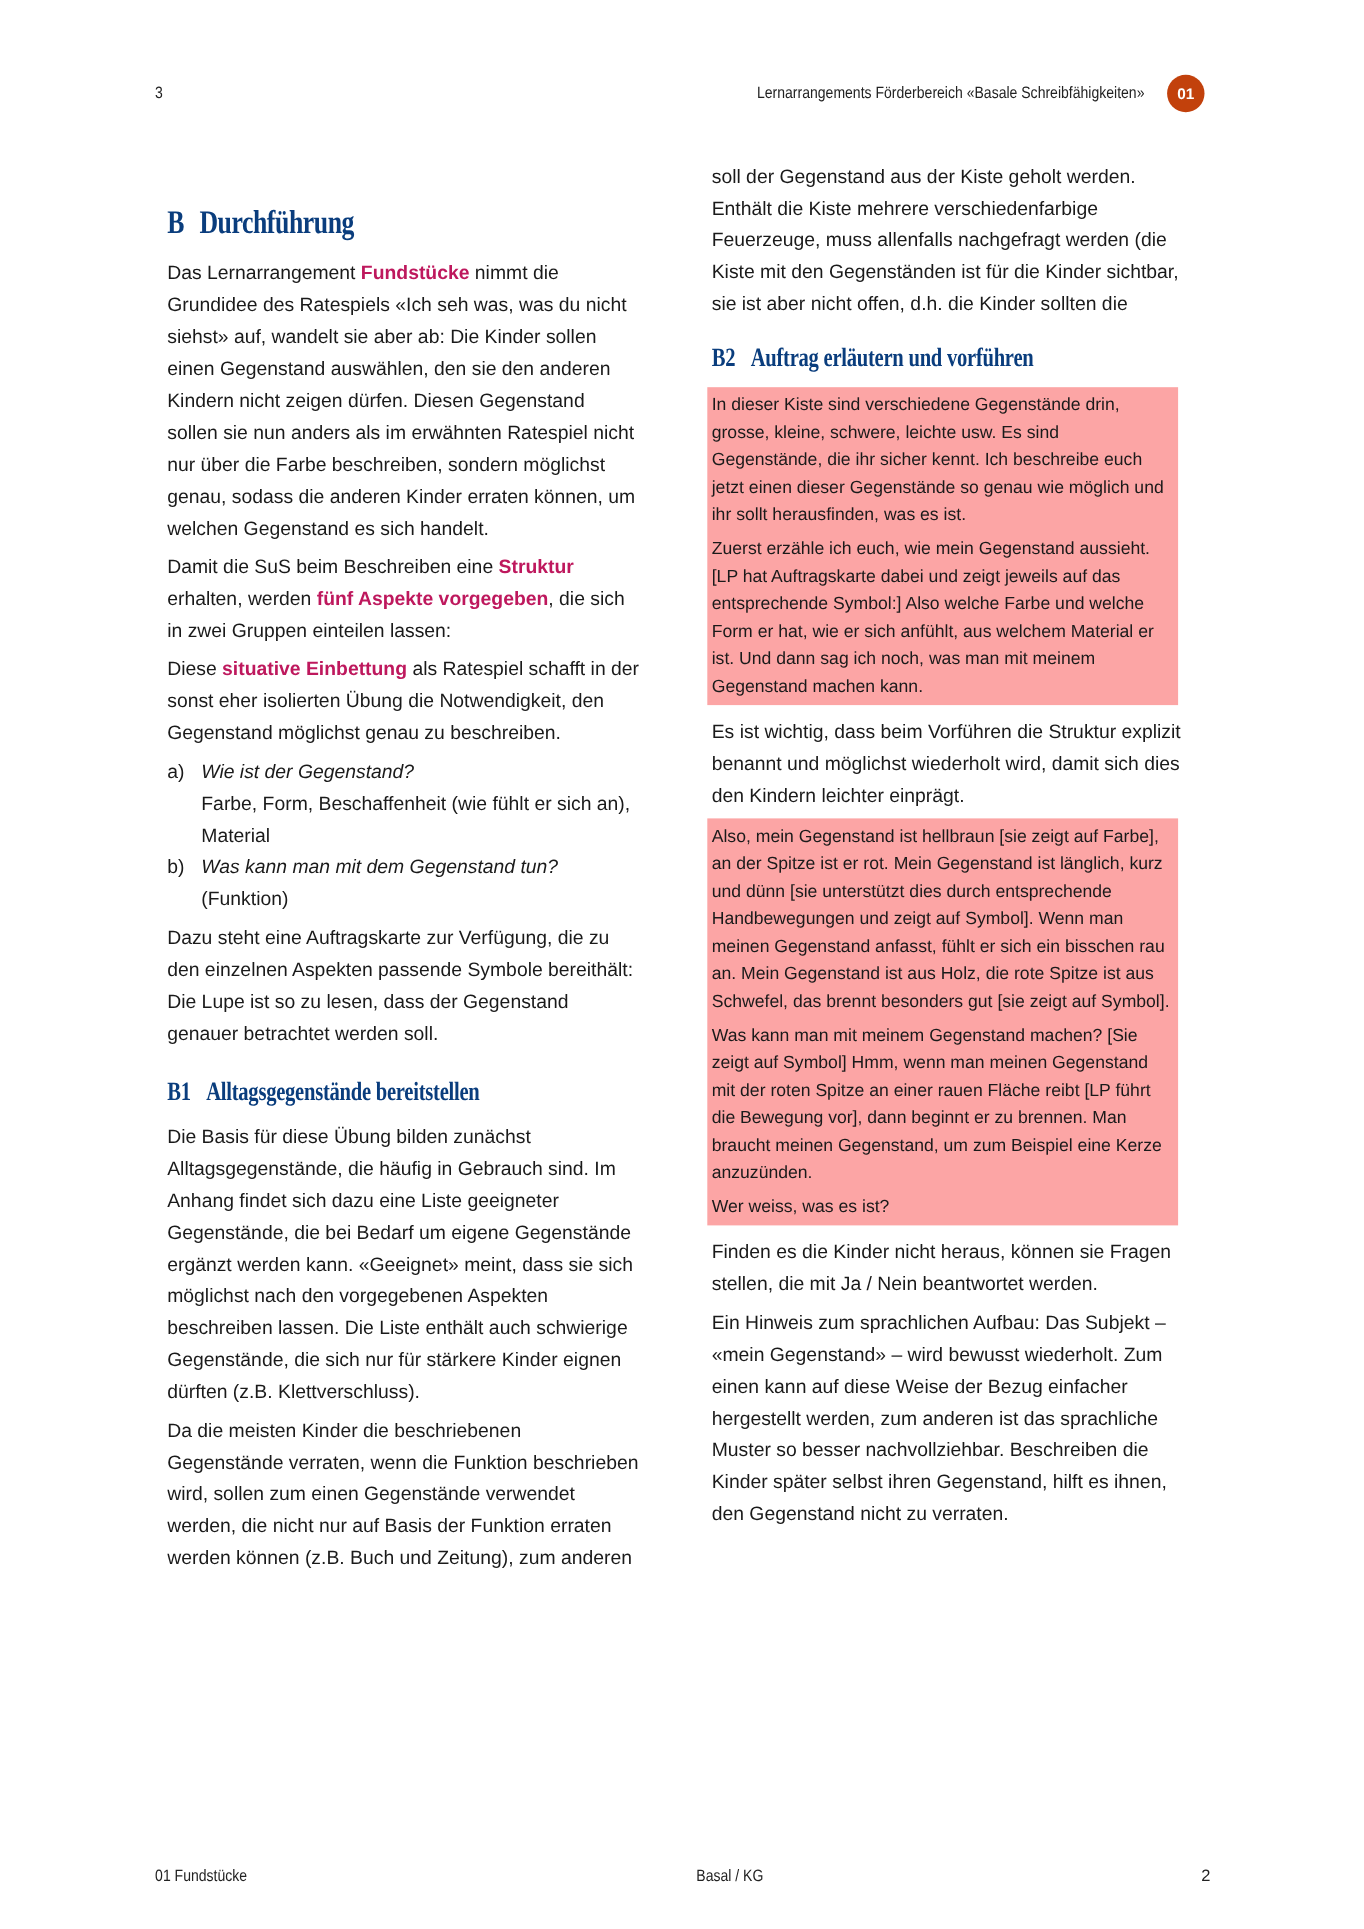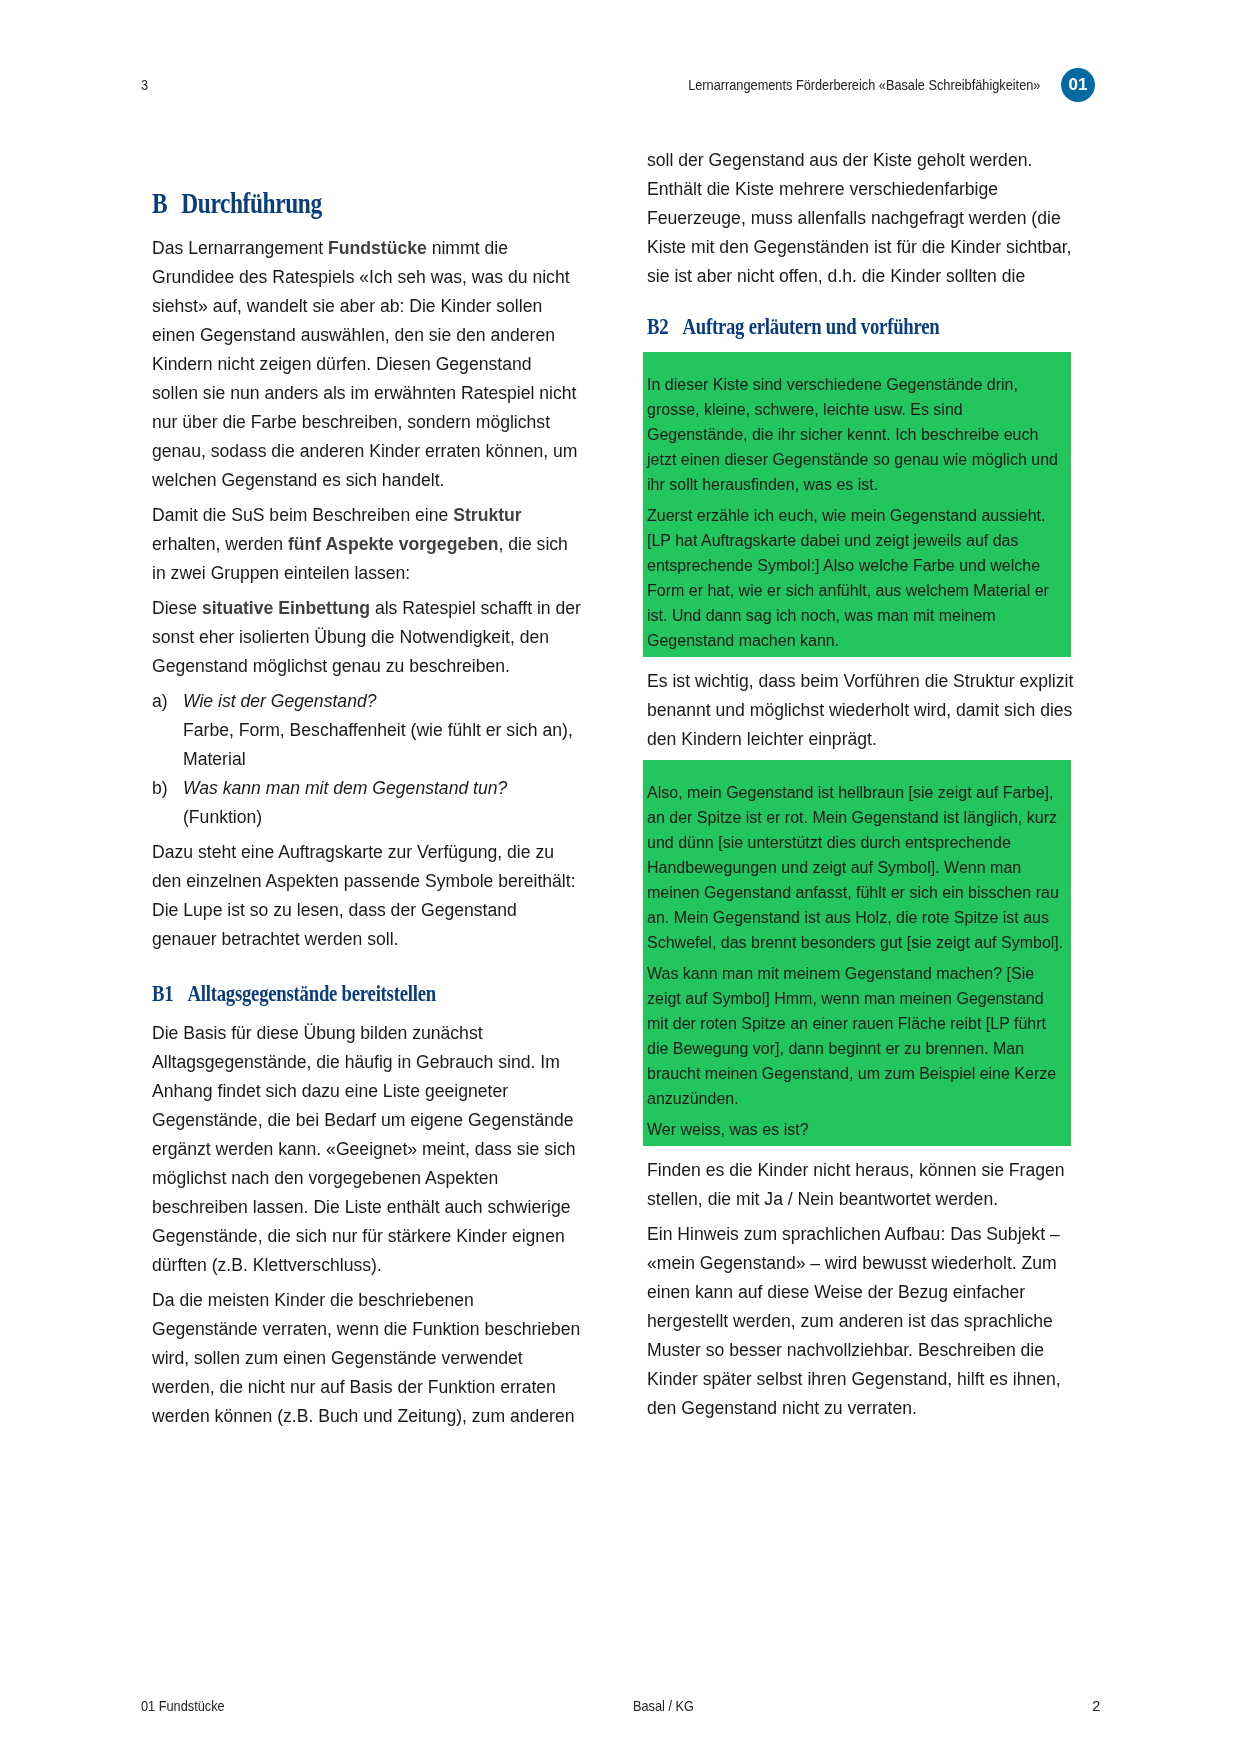--- a/index.html
+++ b/index.html
@@ -4,41 +4,41 @@
 <style>
   html, body { margin: 0; padding: 0; background: #ffffff; }
   body { width: 1240px; height: 1754px; position: relative; overflow: hidden;
          font-family: "Liberation Sans", "DejaVu Sans", sans-serif; color: #1a1a1a; }
 
   .hdr-left { position: absolute; left: 141px; top: 76px; font-size: 15px; color: #222;
               font-family: "Liberation Sans", sans-serif; transform: scaleX(0.85); transform-origin: left; }
   .hdr-right { position: absolute; right: 200px; top: 76px; font-size: 15px; color: #222;
                font-family: "Liberation Sans", sans-serif; transform: scaleX(0.85); transform-origin: right; white-space: nowrap; }
   .hdr-badge { position: absolute; left: 1061px; top: 68px; width: 34px; height: 34px; border-radius: 50%;
-               background: #0369a1; color: #fff; font-weight: bold; font-size: 17px; text-align: center; line-height: 34px;
+               background: #c2410c; color: #fff; font-weight: bold; font-size: 14px; text-align: center; line-height: 34px;
                font-family: "Liberation Sans", sans-serif; }
 
   .col { position: absolute; top: 142px; width: 430px; }
   .col-left { left: 152px; margin-top: 44px; }
   .col-right { left: 647px; top: 146px; width: 430px; }
 
   h2.section { margin: 0 0 14px 0; font-family: "Liberation Serif", serif; font-weight: bold; color: #0a3d7d;
                font-size: 30px; letter-spacing: -0.5px; transform: scaleX(0.78); transform-origin: left; white-space: nowrap; }
   h3.sub { margin: 26px 0 12px 0; font-family: "Liberation Serif", serif; font-weight: bold; color: #0a3d7d;
            font-size: 24px; letter-spacing: -0.3px; transform: scaleX(0.78); transform-origin: left; white-space: nowrap; }
   h2 .num, h3 .num { display: inline-block; margin-right: 18px; }
 
   p { margin: 0 0 6px 0; font-size: 17.6px; line-height: 29px; }
-  .hl { color: #404040; font-weight: bold; }
+  .hl { color: #be185d; font-weight: bold; }
 
   .list-item { display: flex; font-size: 17.6px; line-height: 29px; }
   .list-item .lbl { width: 31px; flex-shrink: 0; }
   .list-item em { font-style: italic; }
 
-  .box { background: #22c55e; padding: 20px 4px 4px 4px; margin: 4px 16px 10px -4px; width: 420px; }
+  .box { background: #fca5a5; padding: 4px 4px 4px 4px; margin: 4px 16px 10px -4px; width: 420px; }
   .box p { font-size: 16px; line-height: 25px; margin: 0 0 6px 0; }
   .box p:last-child { margin-bottom: 0; }
 
   .ftr-left { position: absolute; left: 141px; top: 1697px; font-size: 15px; color: #222;
               transform: scaleX(0.85); transform-origin: left; white-space: nowrap; }
   .ftr-center { position: absolute; left: 633px; top: 1697px; font-size: 15px; color: #222;
                 transform: scaleX(0.85); transform-origin: left; white-space: nowrap; }
   .ftr-right { position: absolute; left: 1092px; top: 1697px; font-size: 15px; color: #222; }
 </style>
 </head>

